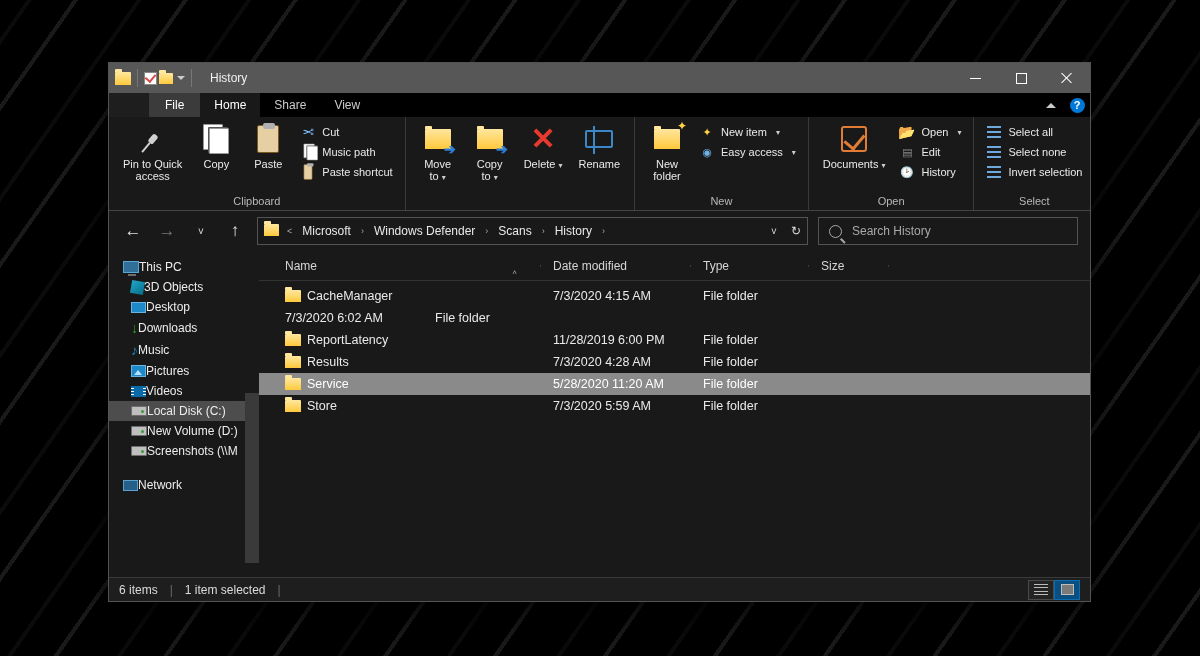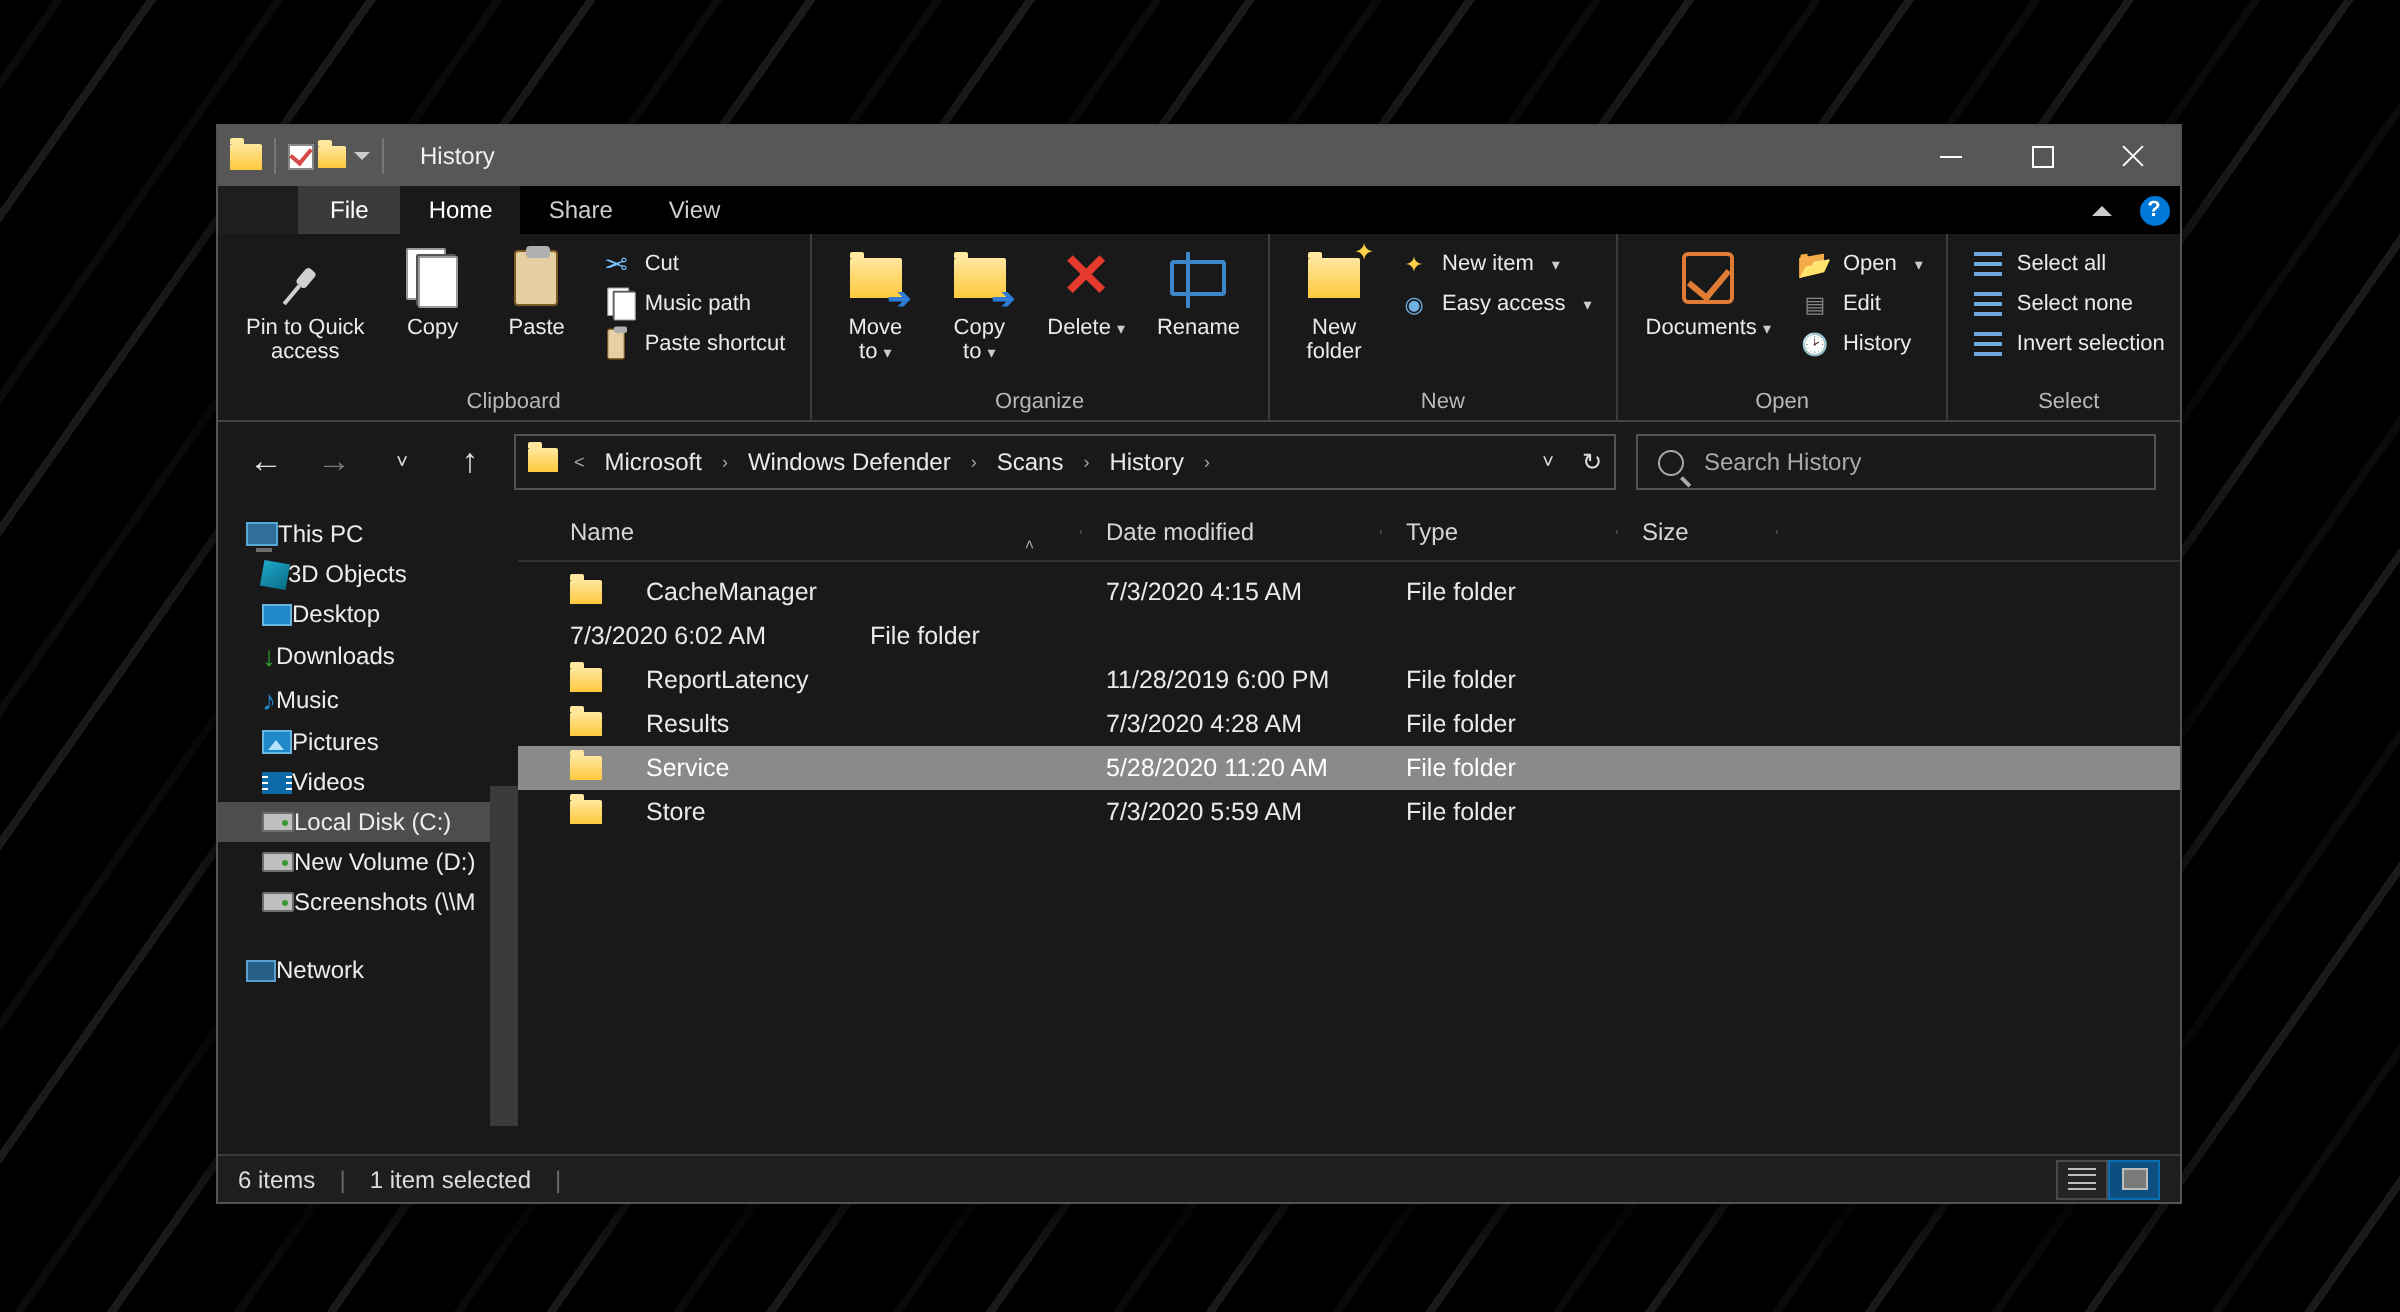--- a/index.html
+++ b/index.html
@@ -101,21 +101,21 @@
   .ic-drv{width:16px;height:10px;background:#bfbfbf;border:1px solid #6d6d6d;border-radius:1px;position:relative;}
   .ic-drv:after{content:"";position:absolute;right:2px;top:3px;width:3px;height:3px;border-radius:50%;background:#3a9a3a;}
   .ic-net{width:15px;height:11px;border:1px solid #5aa0d0;background:#265f88;}
   .headerrow{ height:30px; display:flex; align-items:center; border-bottom:1px solid #333; color:#d6d6d6; font-size:12px; }
   .hcell{ padding:0 12px; position:relative; }
   .hcell:after{content:"";position:absolute;right:0;top:6px;bottom:6px;width:1px;background:#3d3d3d;}
   .hcell.name{flex:0 0 268px;} .hcell.date{flex:0 0 150px;} .hcell.type{flex:0 0 118px;} .hcell.size{flex:0 0 80px;}
   .sort-ch{position:absolute;right:24px;top:9px;font-size:8px;color:#aaa;}
   .filerow{ height:22px; display:flex; align-items:center; font-size:12.5px; color:#eaeaea; }
   .filerow.sel{ background:#8a8a8a; color:#fff; }
-  .fc{padding:0 12px;} .fc.name{flex:0 0 268px;display:flex;align-items:center;gap:22px;}
+  .fc{padding:0 12px;} .fc.name{flex:0 0 268px;display:flex;align-items:center;gap:6px;}
   .fc.date{flex:0 0 150px;} .fc.type{flex:0 0 118px;} .fc.size{flex:0 0 80px;}
   .files{padding-top:4px;}
   
   .status{ height:24px; background:#1e1e1e; border-top:1px solid #3a3a3a; display:flex; align-items:center; padding:0 10px; color:#dcdcdc; font-size:12px; gap:12px;}
   .status .div{color:#6a6a6a;}
   .status .views{margin-left:auto;display:flex;}
   .vb{width:26px;height:20px;border:1px solid #4a4a4a;display:flex;align-items:center;justify-content:center;background:#242424;}
   .vb.active{background:#0a4f80;border-color:#0a6fb0;}
   .vb .det{width:14px;height:12px;display:flex;flex-direction:column;justify-content:space-between;} .vb .det span{height:1px;background:#bcbcbc;}
   .vb .thm{width:13px;height:11px;border:1px solid #bcbcbc;background:#7a7a7a;}
@@ -240,21 +240,20 @@
             </span>
             <span class="cap"><span>Delete</span><span class="caret-sm">▾</span></span>
           </div>
         <div class="bigbtn" data-interactable="true">
             <span class="ic32" data-interactable="false">
               <span class="rename-box"></span>
             </span>
             <span class="cap">Rename</span>
           </div>
       </div>
-      <div class="lab" data-interactable="false">Organize</div>
     </div>
 
     <div class="rgroup" data-interactable="false">
       <div class="grow">
         <div class="bigbtn" data-interactable="true">
             <span class="ic32 newfold" data-interactable="false">
               <span class="folder-glyph" style="width:26px;height:20px;"></span>
               <span class="spark">✦</span>
             </span>
             <span class="cap">New

